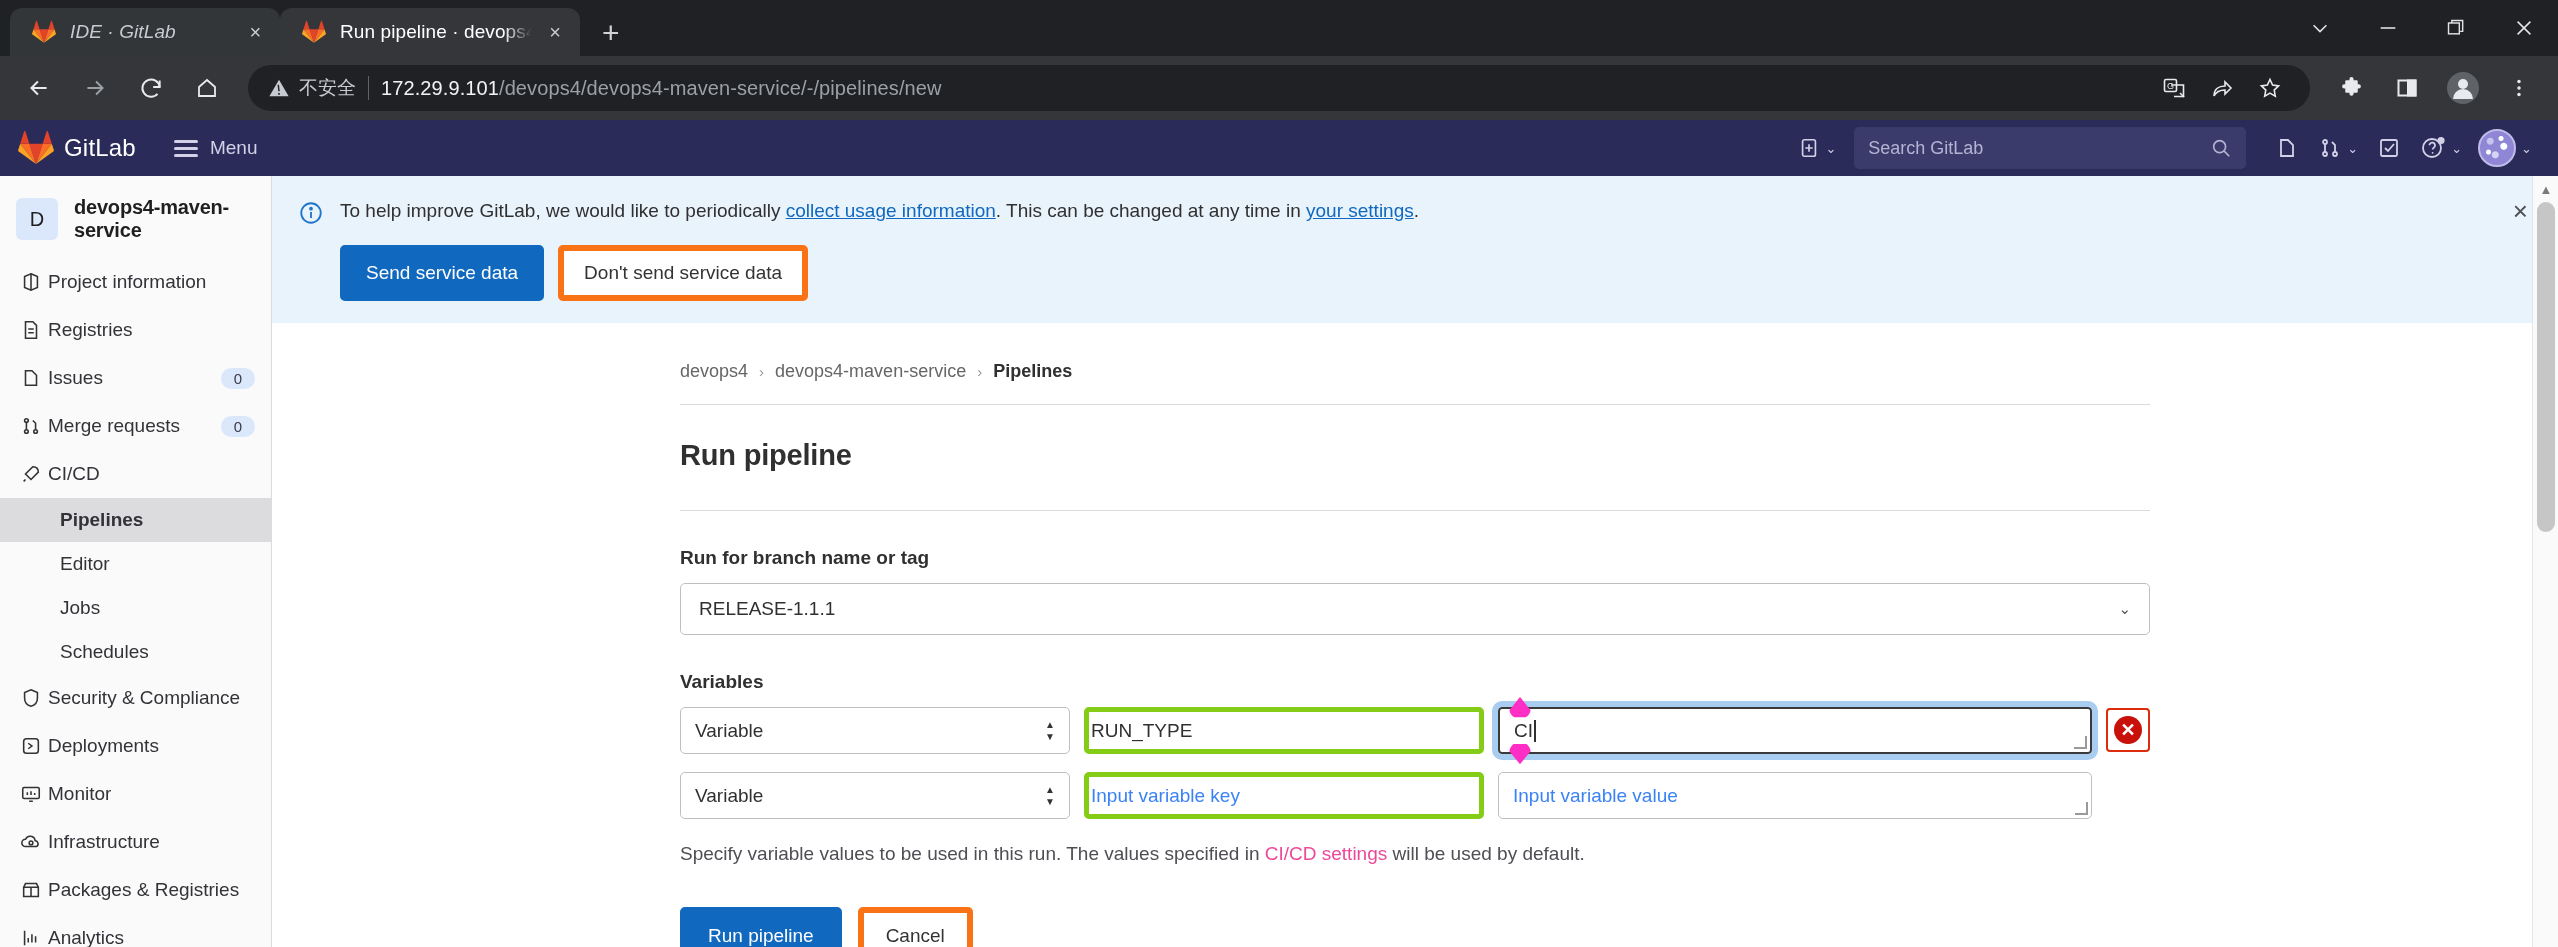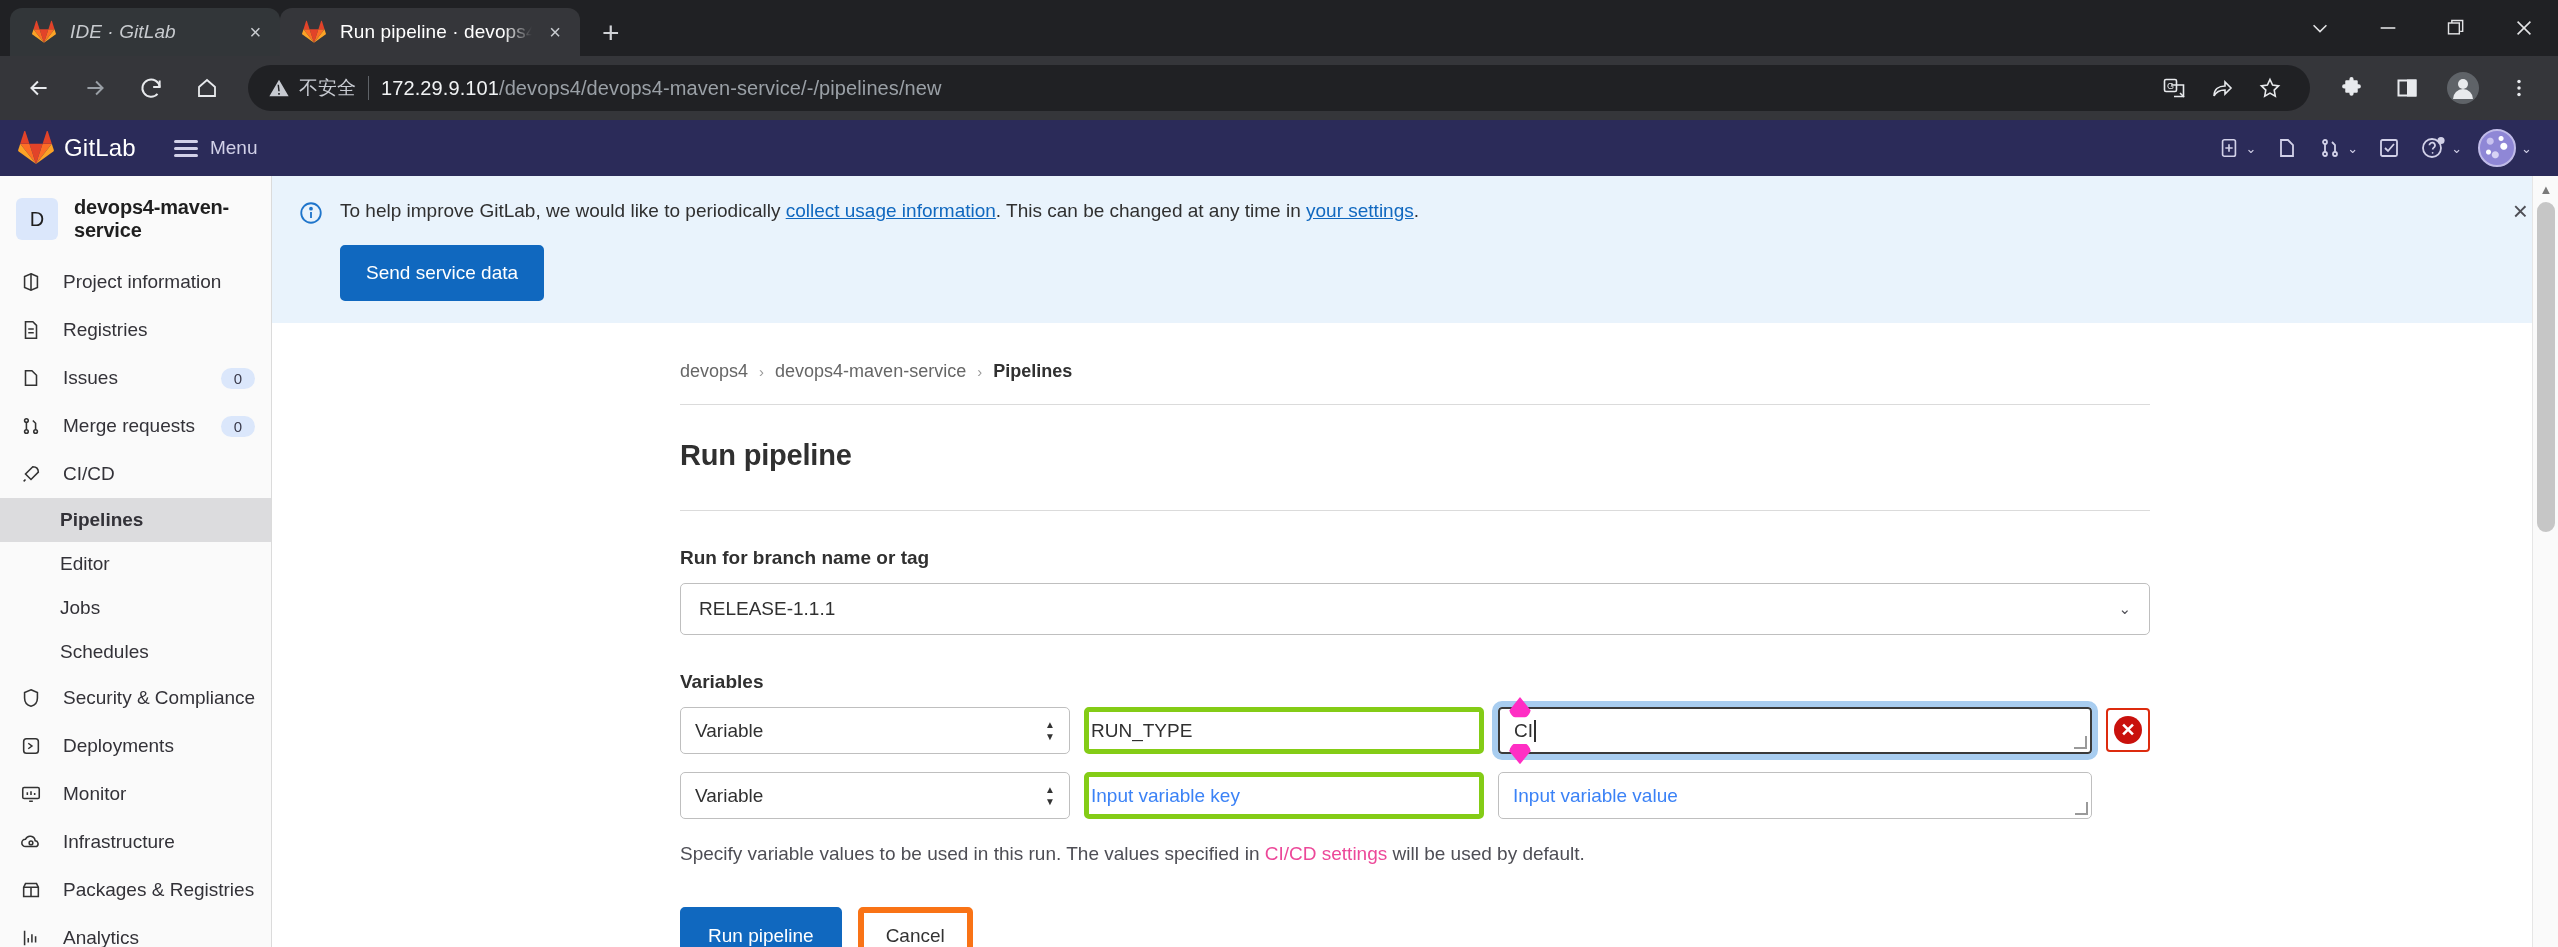--- a/index.html
+++ b/index.html
@@ -104,21 +104,21 @@
   }
   .proj-head { display: flex; align-items: center; gap: 16px; padding: 10px 14px 16px 16px; }
   .proj-avatar {
     width: 42px; height: 42px; flex: 0 0 42px; border-radius: 6px;
     background: #dbe7fb; color: #1f1f1f; font-size: 20px;
     display: flex; align-items: center; justify-content: center;
   }
   .proj-name { font-size: 20px; font-weight: 700; color: #1f1f1f; letter-spacing: -.2px; }
 
   .nav-item {
-    display: flex; align-items: center; gap: 19px;
+    display: flex; align-items: center; gap: 4px;
     padding: 11px 16px 11px 18px; color: #333238; font-size: 19px;
   }
   .nav-item .ico { width: 26px; height: 26px; flex: 0 0 26px; display: flex; align-items: center; justify-content: center; }
   .nav-label { flex: 1; white-space: nowrap; }
   .badge {
     background: #dbe7fb; color: #3a3a4a; font-size: 15px;
     border-radius: 11px; padding: 2px 12px; min-width: 34px; text-align: center;
   }
   .nav-sub { display: flex; align-items: center; padding: 11px 16px 11px 60px; font-size: 19px; color: #333238; }
   .nav-sub.active { background: #dcdcde; font-weight: 700; }
@@ -382,20 +382,27 @@
 
     <div class="gl-nav-right">
       <div class="gl-nav-btn">
         <svg width="22" height="22" viewBox="0 0 24 24" fill="none" stroke="currentColor" stroke-width="1.8">
             <rect x="5" y="3" width="14" height="18" rx="2"></rect>
             <path d="M12 8v8M8 12h8"></path>
           </svg>
         <span class="caret">⌄</span>
       </div>
 
+      <div class="gl-search">
+        <span class="gl-search-text">Search GitLab</span>
+        <svg width="22" height="22" viewBox="0 0 24 24" fill="none" stroke="currentColor" stroke-width="1.8">
+            <circle cx="10.5" cy="10.5" r="6.5"></circle>
+            <path d="M15.5 15.5L21 21"></path>
+          </svg>
+      </div>
 
       <div class="gl-nav-btn">
         <svg width="24" height="24" viewBox="0 0 24 24" fill="none" stroke="currentColor" stroke-width="1.8">
             <path d="M6 4h7l5 5v11H6z"></path>
           </svg>
       </div>
       <div class="gl-nav-btn">
         <svg width="24" height="24" viewBox="0 0 24 24" fill="none" stroke="currentColor" stroke-width="1.8">
             <circle cx="7" cy="6" r="2"></circle>
             <circle cx="7" cy="18" r="2"></circle>
@@ -567,20 +574,21 @@
           <svg width="26" height="26" viewBox="0 0 24 24" fill="none" stroke="currentColor" stroke-width="1.7">
               <circle cx="12" cy="12" r="9"></circle>
               <path d="M12 11v5.5"></path>
               <circle cx="12" cy="8" r=".9" fill="currentColor"></circle>
             </svg>
         </span>
         <div class="alert-body">
           <div class="alert-text"><span>To help improve GitLab, we would like to periodically </span><a href="#">collect usage information</a><span>. This can be changed at any time in </span><a href="#">your settings</a><span>.</span></div>
           <div class="alert-btns">
             <button class="btn primary">Send service data</button>
+            <button class="btn">Don't send service data</button>
           </div>
         </div>
         <span class="alert-close">×</span>
       </div>
 
       <div class="content-wrap">
         <div class="content-inner">
 
           <div class="breadcrumb">
             <a href="#" style="color:#666;text-decoration:none">devops4</a>

